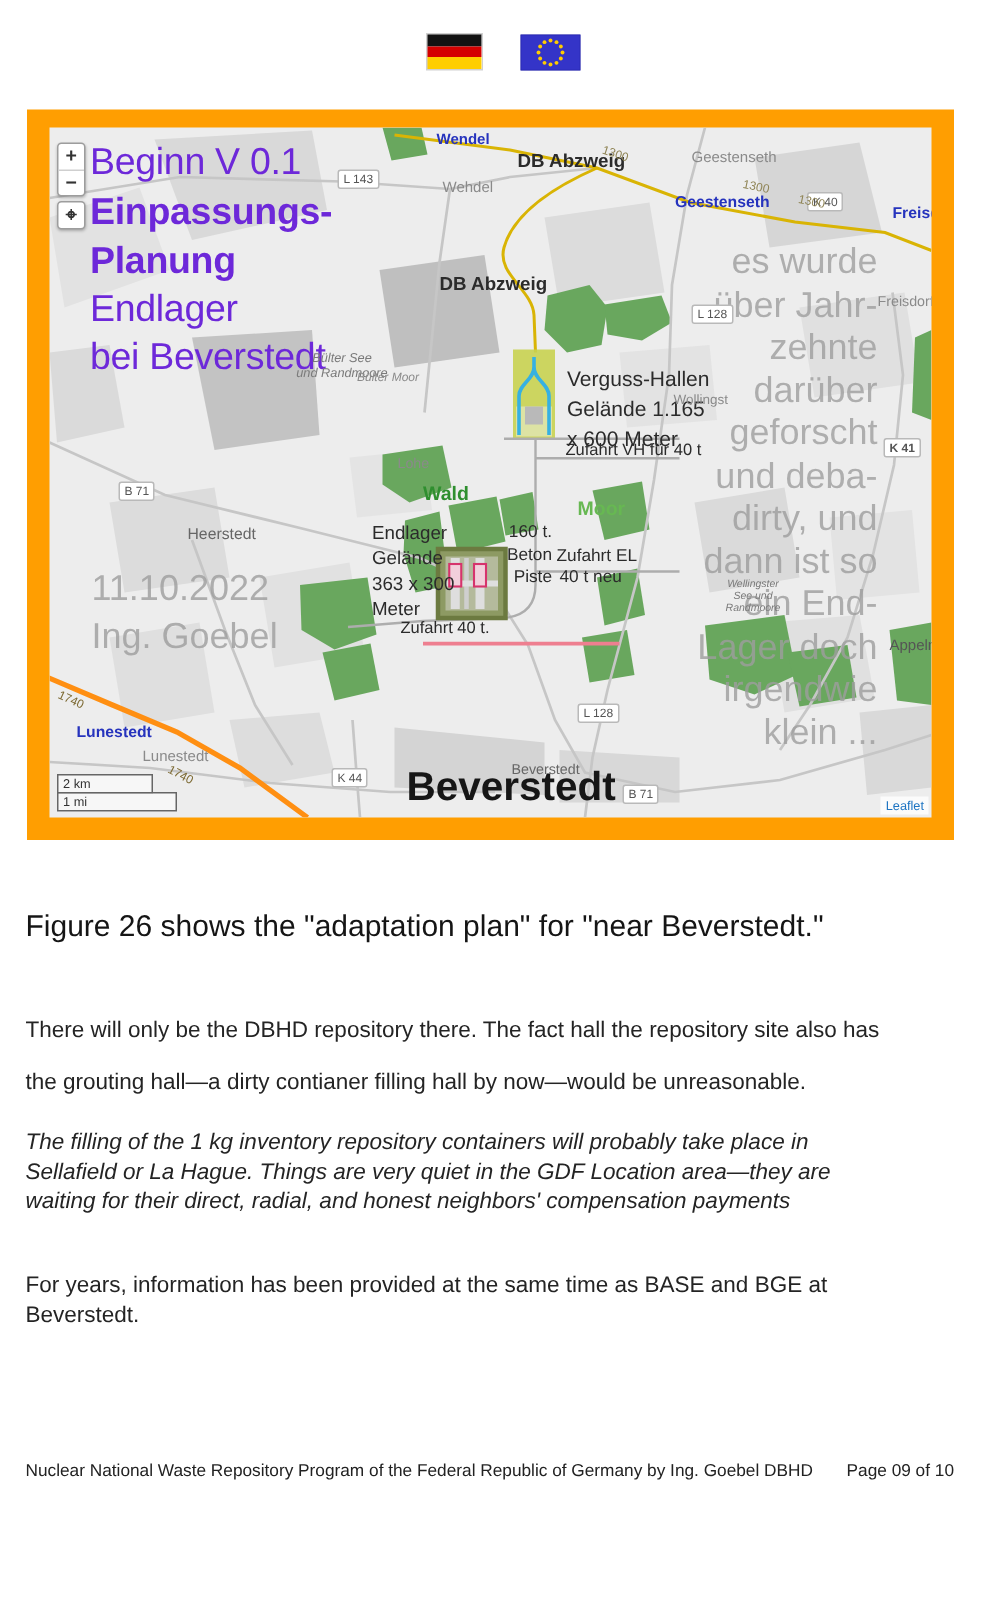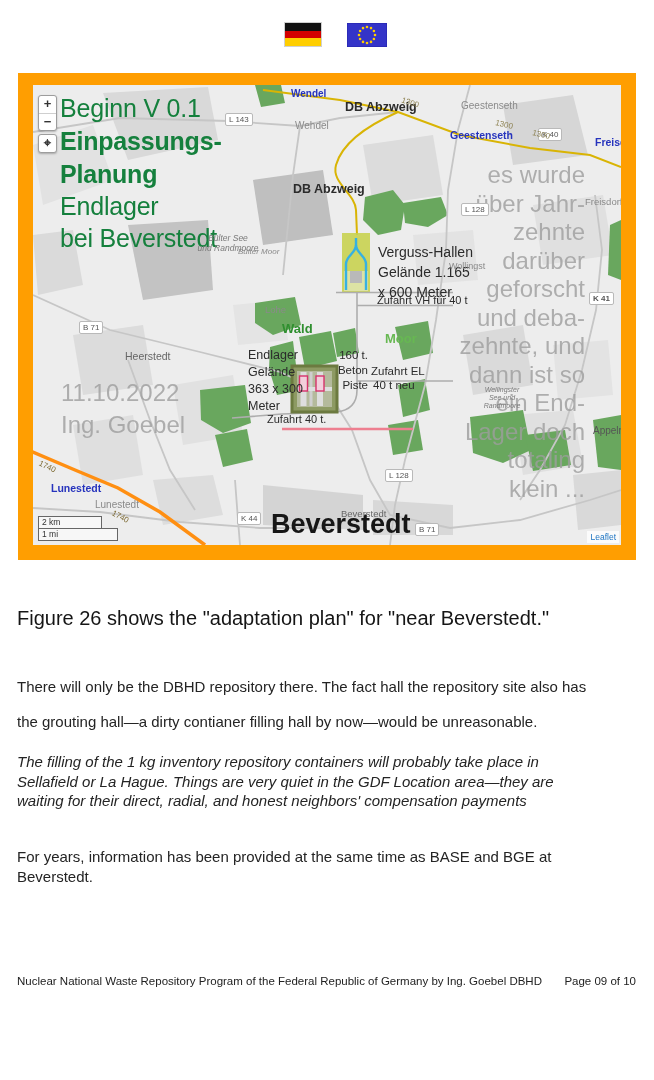--- a/index.html
+++ b/index.html
@@ -23,21 +23,21 @@
   .map-frame{
     position:absolute;left:18px;top:73px;width:618px;height:487px;
     background:#ff9e01;padding:12px 15px 15px 15px;
   }
   .map-inner{
     position:relative;width:588px;height:460px;background:#ededed;overflow:hidden;
   }
   .map-inner svg.deco{position:absolute;left:0;top:0;}
 
   .ml{position:absolute;white-space:nowrap;line-height:1.12;}
-  .t-title{font-size:25px;color:#15803d;letter-spacing:-.2px;}
+  .t-title{font-size:25px;color:#6d28d9;letter-spacing:-.2px;}
   .t-bold{font-weight:bold;}
   .anno{color:#2b2b2b;}
   .blueplc{color:#2633bd;font-weight:bold;font-size:10.5px;}
   .plc{color:#8a8a8a;font-size:10px;}
   .ital{font-style:italic;}
   .badge{
     background:#fff;border:1px solid #b9b9b9;border-radius:2px;
     font-size:8px;color:#555;padding:0 3px;line-height:11px;
   }
   .wm{color:#9e9e9e;opacity:.8;}
@@ -236,25 +236,25 @@
 
     <div class="ml wm" style="left:28px;top:295px;font-size:24px;">11.10.2022</div>
     <div class="ml wm" style="left:28px;top:327px;font-size:24px;">Ing. Goebel</div>
     <div class="ml wm" style="left:395px;top:76px;width:157px;text-align:right;font-size:24px;line-height:28.5px;white-space:normal;">
       <div>es wurde</div>
       <div>über Jahr-</div>
       <div>zehnte</div>
       <div>darüber</div>
       <div>geforscht</div>
       <div>und deba-</div>
-      <div>zehnte, und</div>
+      <div>dirty, und</div>
       <div>dann ist so</div>
       <div>ein End-</div>
       <div>Lager doch</div>
-      <div>totaling</div>
+      <div>irgendwie</div>
       <div>klein ...</div>
     </div>
 
     <div class="ml blueplc" style="left:258px;top:3px;font-size:10px;">Wendel</div>
     <div class="ml plc" style="left:262px;top:35px;">Wehdel</div>
     <div class="ml plc" style="left:428px;top:15px;">Geestenseth</div>
     <div class="ml blueplc" style="left:417px;top:45px;">Geestenseth</div>
     <div class="ml blueplc" style="left:562px;top:52px;">Freisdorf</div>
     <div class="ml plc" style="left:552px;top:112px;font-size:9.5px;">Freisdorf</div>
     <div class="ml plc" style="left:416px;top:176px;font-size:9px;">Wollingst</div>
@@ -276,21 +276,21 @@
     <div class="ml plc" style="left:308px;top:424px;font-size:9.5px;color:#666;">Beverstedt</div>
     <div class="ml" style="left:238px;top:424px;font-size:27px;font-weight:bold;color:#161616;">Beverstedt</div>
 
     <div class="ml badge" style="left:192px;top:28px;">L 143</div>
     <div class="ml badge" style="left:505px;top:43px;">K 40</div>
     <div class="ml badge" style="left:428px;top:118px;">L 128</div>
     <div class="ml badge" style="left:556px;top:207px;font-weight:bold;">K 41</div>
     <div class="ml badge" style="left:46px;top:236px;">B 71</div>
     <div class="ml badge" style="left:352px;top:384px;">L 128</div>
     <div class="ml badge" style="left:382px;top:438px;">B 71</div>
-    <div class="ml badge" style="left:204px;top:427px;">K 44</div>
+    <div class="ml badge" style="left:188px;top:427px;">K 44</div>
 
     <div class="ml railnum" style="left:368px;top:14px;transform:rotate(18deg);">1300</div>
     <div class="ml railnum" style="left:462px;top:36px;transform:rotate(12deg);">1300</div>
     <div class="ml railnum" style="left:499px;top:46px;transform:rotate(12deg);">1300</div>
     <div class="ml railnum" style="left:5px;top:378px;color:#7d6a33;transform:rotate(25deg);">1740</div>
     <div class="ml railnum" style="left:78px;top:428px;color:#7d6a33;transform:rotate(28deg);">1740</div>
 
     <div class="scalebar">
       <div class="scalebox scale-km">2 km</div>
       <div class="scalebox scale-mi">1 mi</div>

